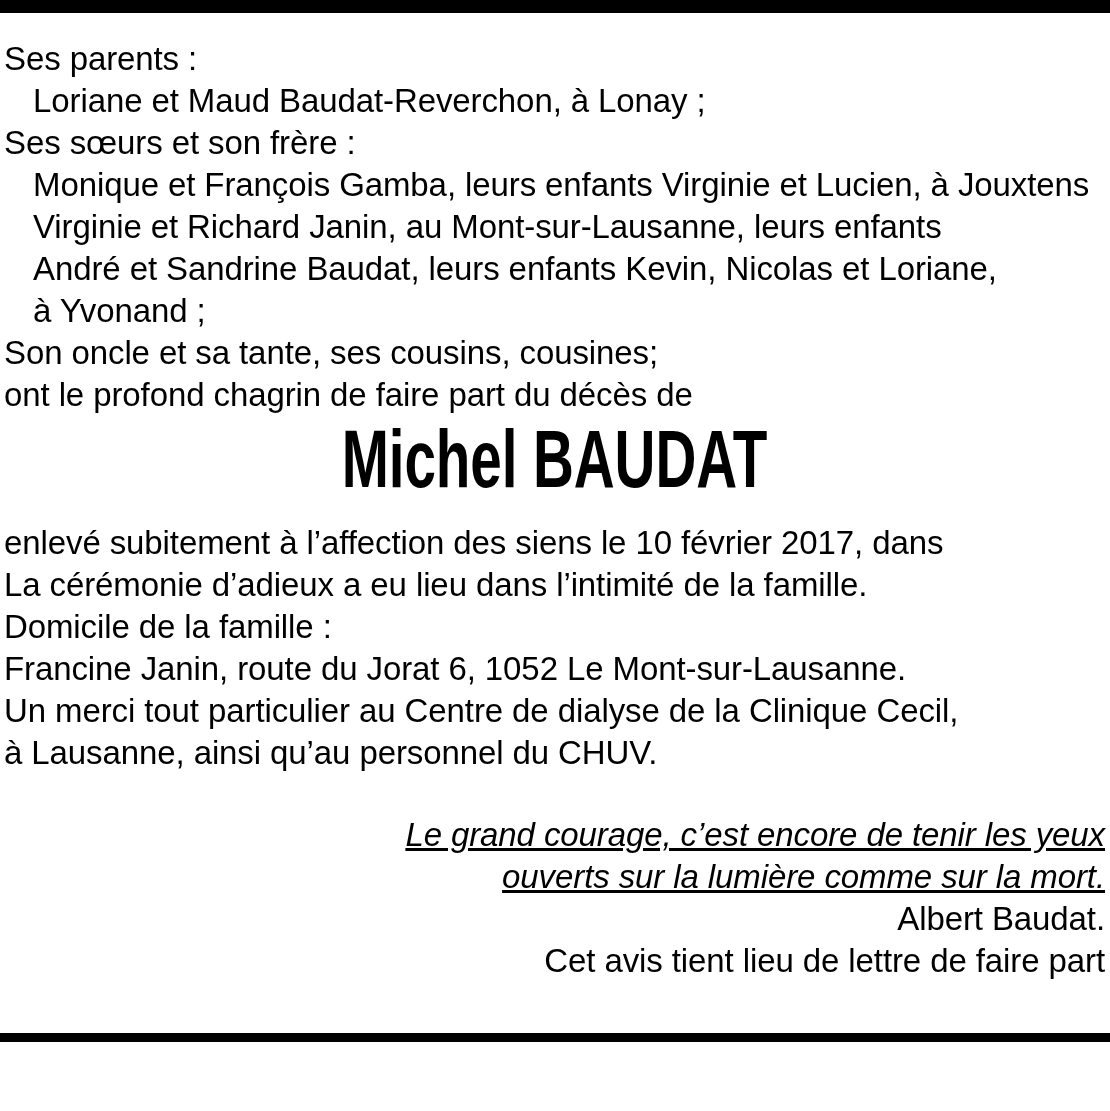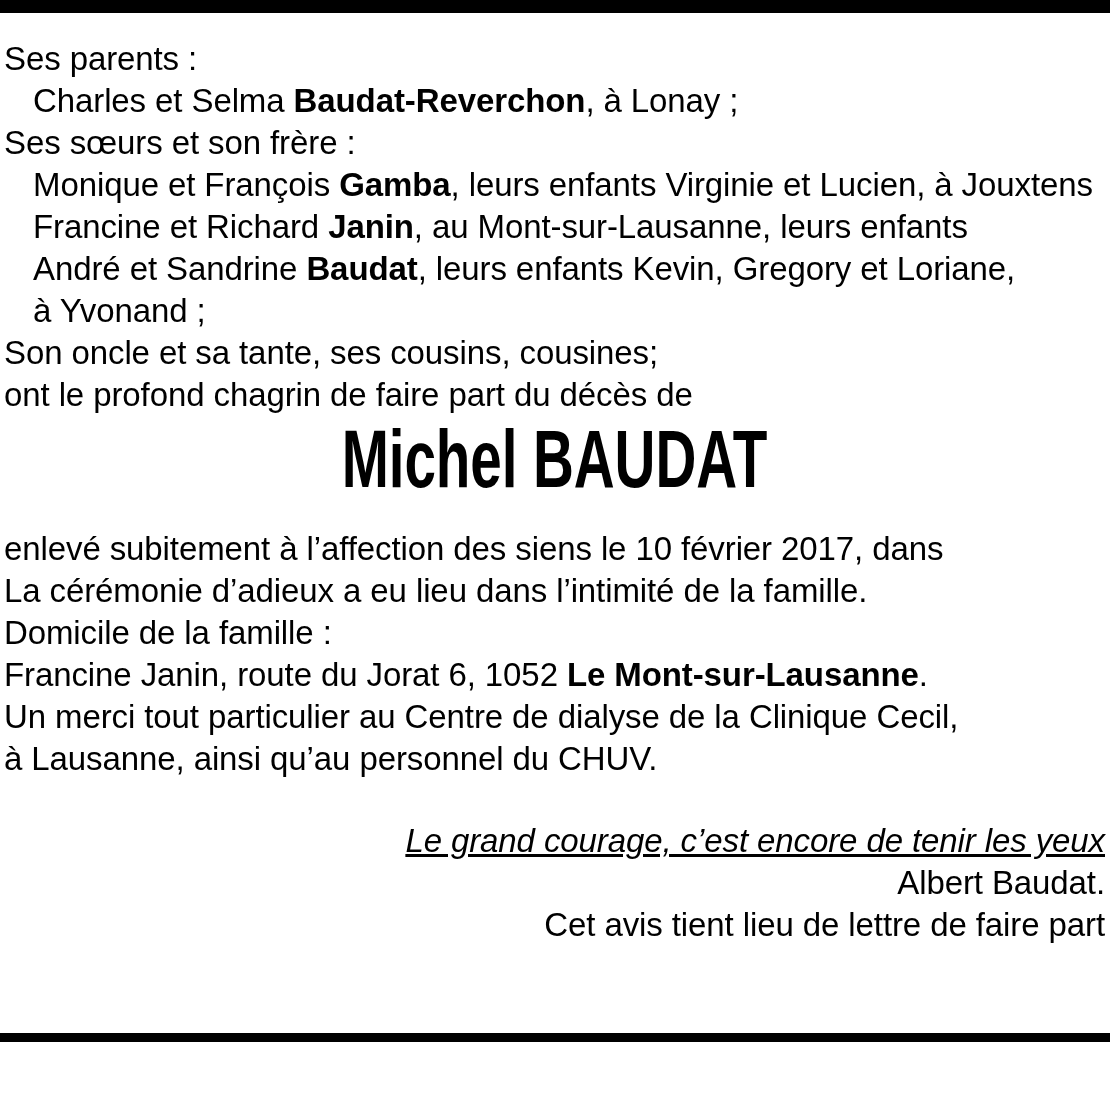--- a/index.html
+++ b/index.html
@@ -29,34 +29,34 @@
     position: absolute;
     top: 38px;
     left: 4px;
     right: 5px;
     font-size: 33px;
     line-height: 42px;
     letter-spacing: -0.1px;
   }
   .line { white-space: nowrap; }
   .line.indent { padding-left: 29px; }
-  .b { font-weight: bold; }
+  .b { font-weight: normal; }
 
   .name {
     font-weight: bold;
     font-size: 82px;
     line-height: 82px;
     text-align: center;
     white-space: nowrap;
     transform: scaleX(0.69);
     transform-origin: 50% 50%;
     margin-top: 2px;
   }
 
-  .details { margin-top: 28px; }
+  .details { margin-top: 22px; }
 
   .quote {
     margin-top: 40px;
     text-align: right;
   }
   .qline {
     font-style: italic;
     white-space: nowrap;
     text-decoration: underline;
   }
@@ -71,43 +71,44 @@
 </style>
 </head>
 <body>
 
 <div class="sheet">
   <div class="bar bar-top"></div>
 
   <div class="content">
     <div id="family-block">
         <div class="line"><span>Ses parents :</span></div>
-        <div class="line indent"><span>Charles et Selma </span><span class="b">Baudat-Reverchon</span><span>, à Lonay ;</span></div>
+        <div class="line indent"><span>Loriane et Maud </span><span class="b">Baudat-Reverchon</span><span>, à Lonay ;</span></div>
         <div class="line"><span>Ses sœurs et son frère :</span></div>
         <div class="line indent"><span>Monique et François </span><span class="b">Gamba</span><span>, leurs enfants Virginie et Lucien, à Jouxtens</span></div>
-        <div class="line indent"><span>Francine et Richard </span><span class="b">Janin</span><span>, au Mont-sur-Lausanne, leurs enfants</span></div>
-        <div class="line indent"><span>André et Sandrine </span><span class="b">Baudat</span><span>, leurs enfants Kevin, Gregory et Loriane,</span></div>
+        <div class="line indent"><span>Virginie et Richard </span><span class="b">Janin</span><span>, au Mont-sur-Lausanne, leurs enfants</span></div>
+        <div class="line indent"><span>André et Sandrine </span><span class="b">Baudat</span><span>, leurs enfants Kevin, Nicolas et Loriane,</span></div>
         <div class="line indent"><span>à Yvonand ;</span></div>
         <div class="line"><span>Son oncle et sa tante, ses cousins, cousines;</span></div>
         <div class="line"><span>ont le profond chagrin de faire part du décès de</span></div>
       </div>
 
     <div class="name">Michel BAUDAT</div>
 
     <div id="details-block" class="details">
         <div class="line"><span>enlevé subitement à l’affection  des siens le 10 février 2017, dans</span></div>
         <div class="line"><span>La cérémonie d’adieux  a eu lieu dans l’intimité de la famille.</span></div>
         <div class="line"><span>Domicile de la famille :</span></div>
         <div class="line"><span>Francine Janin, route du Jorat 6, 1052 </span><span class="b">Le Mont-sur-Lausanne</span><span>.</span></div>
         <div class="line"><span>Un merci tout particulier au Centre de dialyse de la Clinique Cecil,</span></div>
         <div class="line"><span>à Lausanne, ainsi qu’au  personnel du CHUV.</span></div>
       </div>
 
     <div class="quote">
       <div class="qline">Le grand courage, c’est  encore de tenir les yeux</div>
+      <div class="qline">ouverts sur la lumière comme sur la mort.</div>
       <div class="attrib">Albert Baudat.</div>
     </div>
 
     <div class="footer-line">Cet avis tient lieu de lettre de faire part</div>
   </div>
 
   <div class="bar bar-bottom"></div>
 </div>
 
 </body></html>

